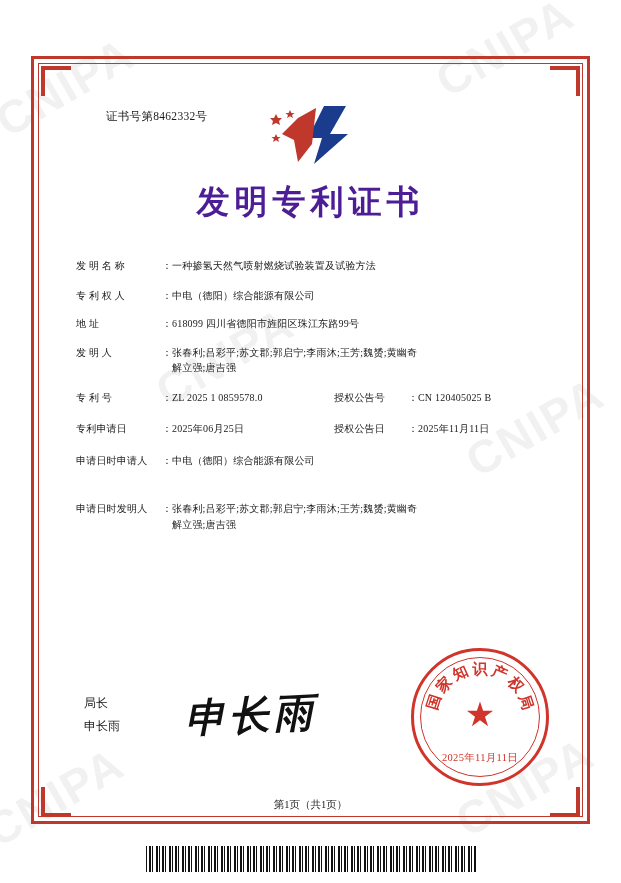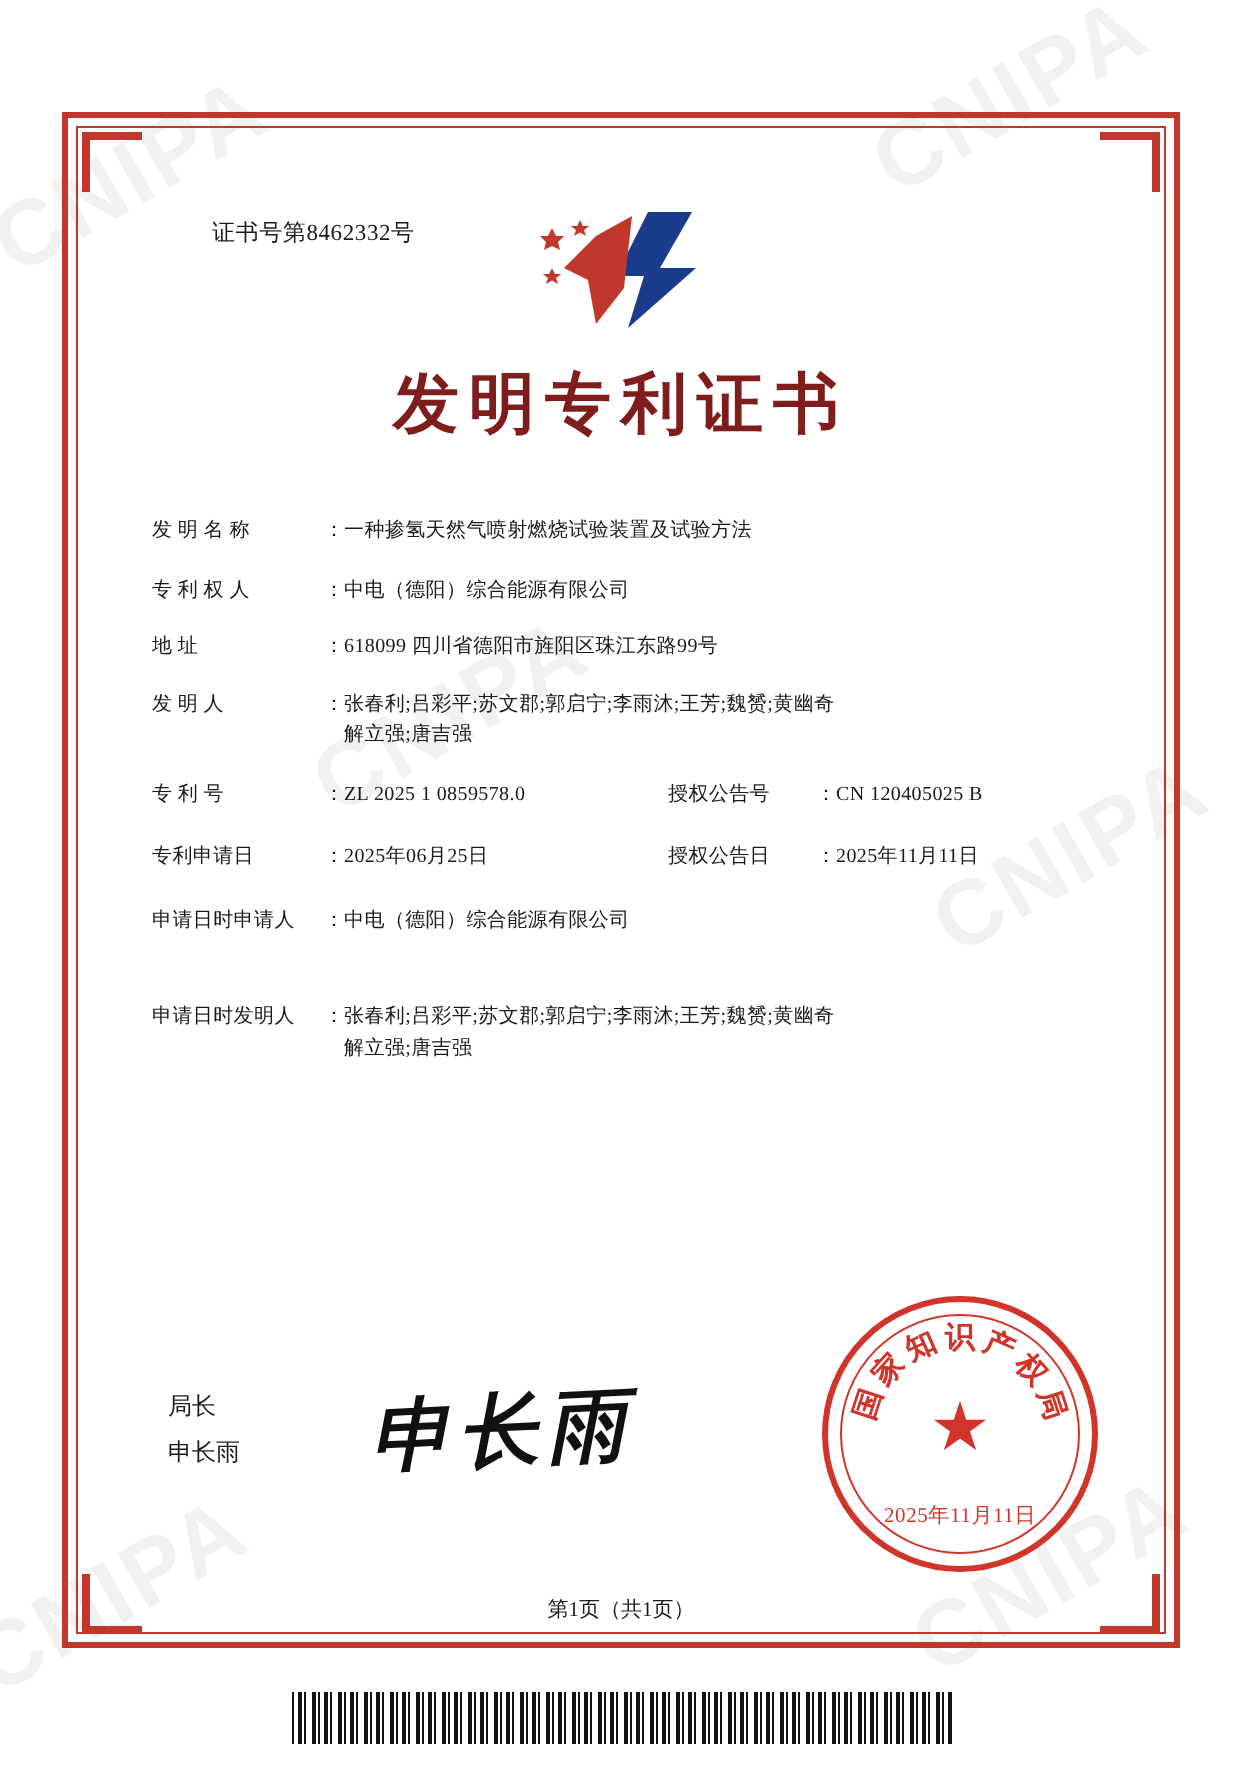--- a/index.html
+++ b/index.html
@@ -130,21 +130,21 @@
   }
 
   .main-title {
     position: absolute;
     left: 0; right: 0;
     top: 180px;
     text-align: center;
     font-size: 33px;
     font-weight: bold;
     letter-spacing: 5px;
-    color: #7f1d1d;
+    color: #4c1d95;
   }
 
   
   .fields {
     position: absolute;
     left: 76px;
     top: 258px;
     width: 470px;
     font-size: 10px;
     line-height: 1.55;

